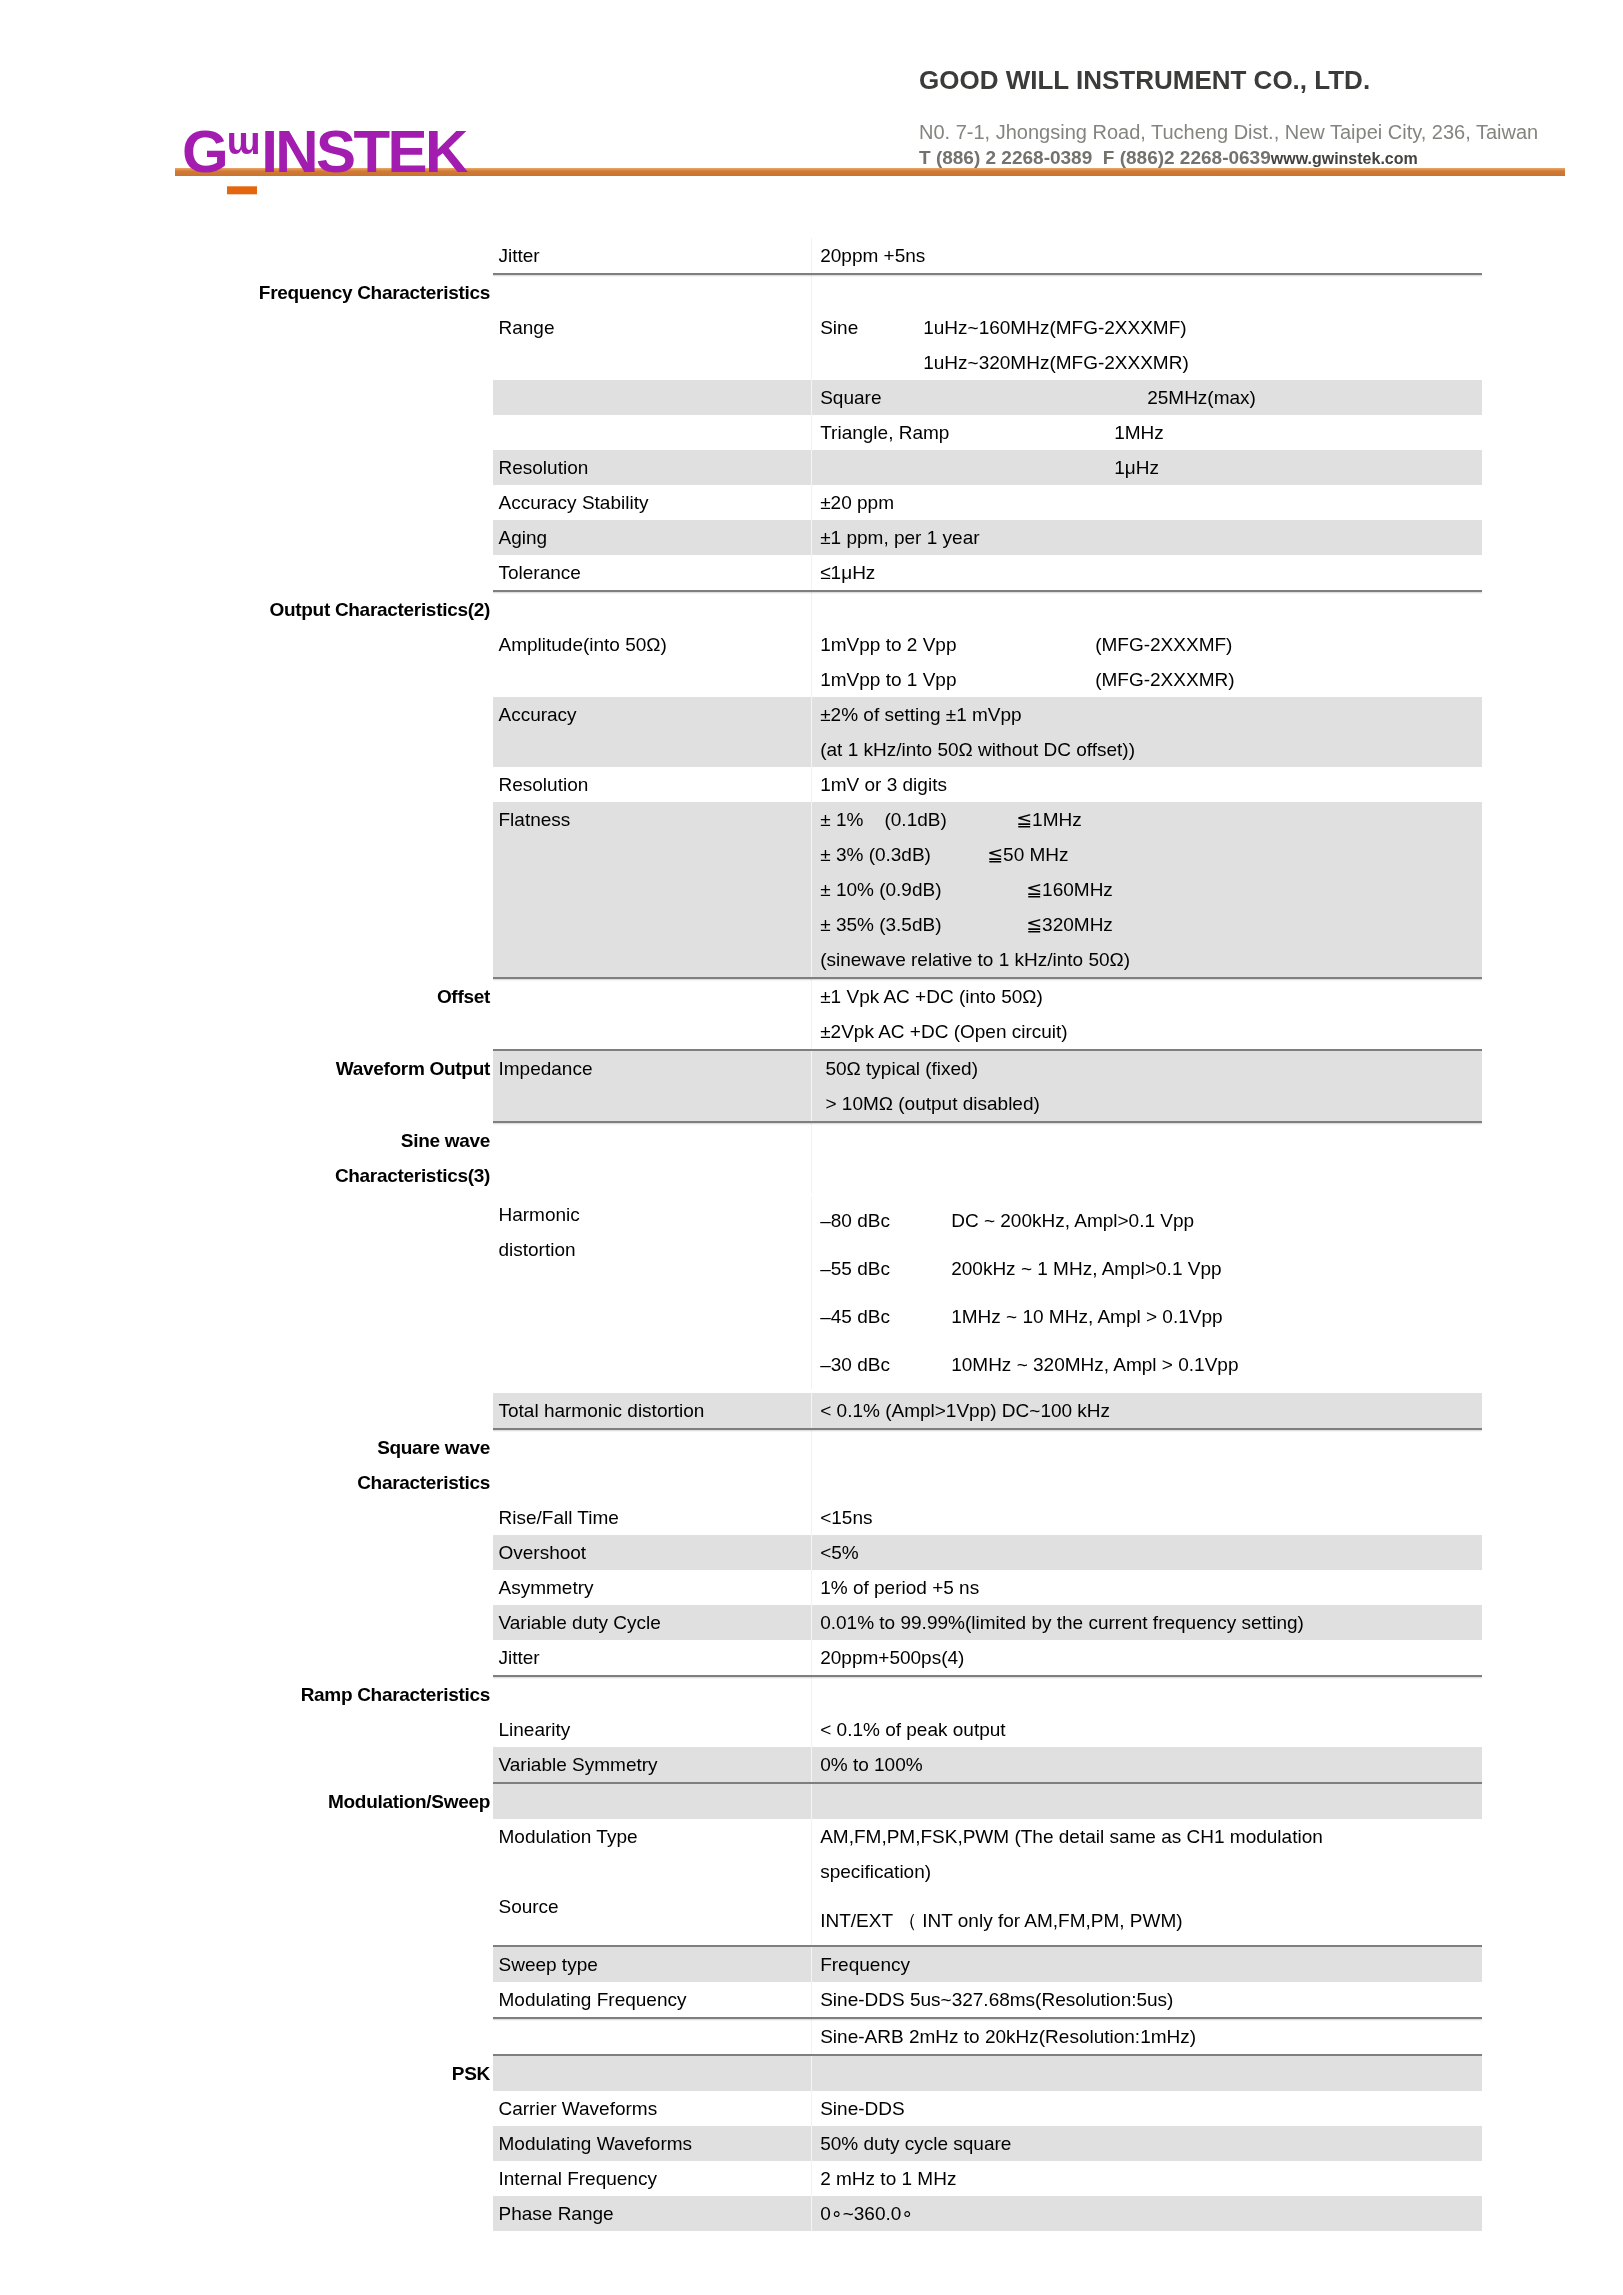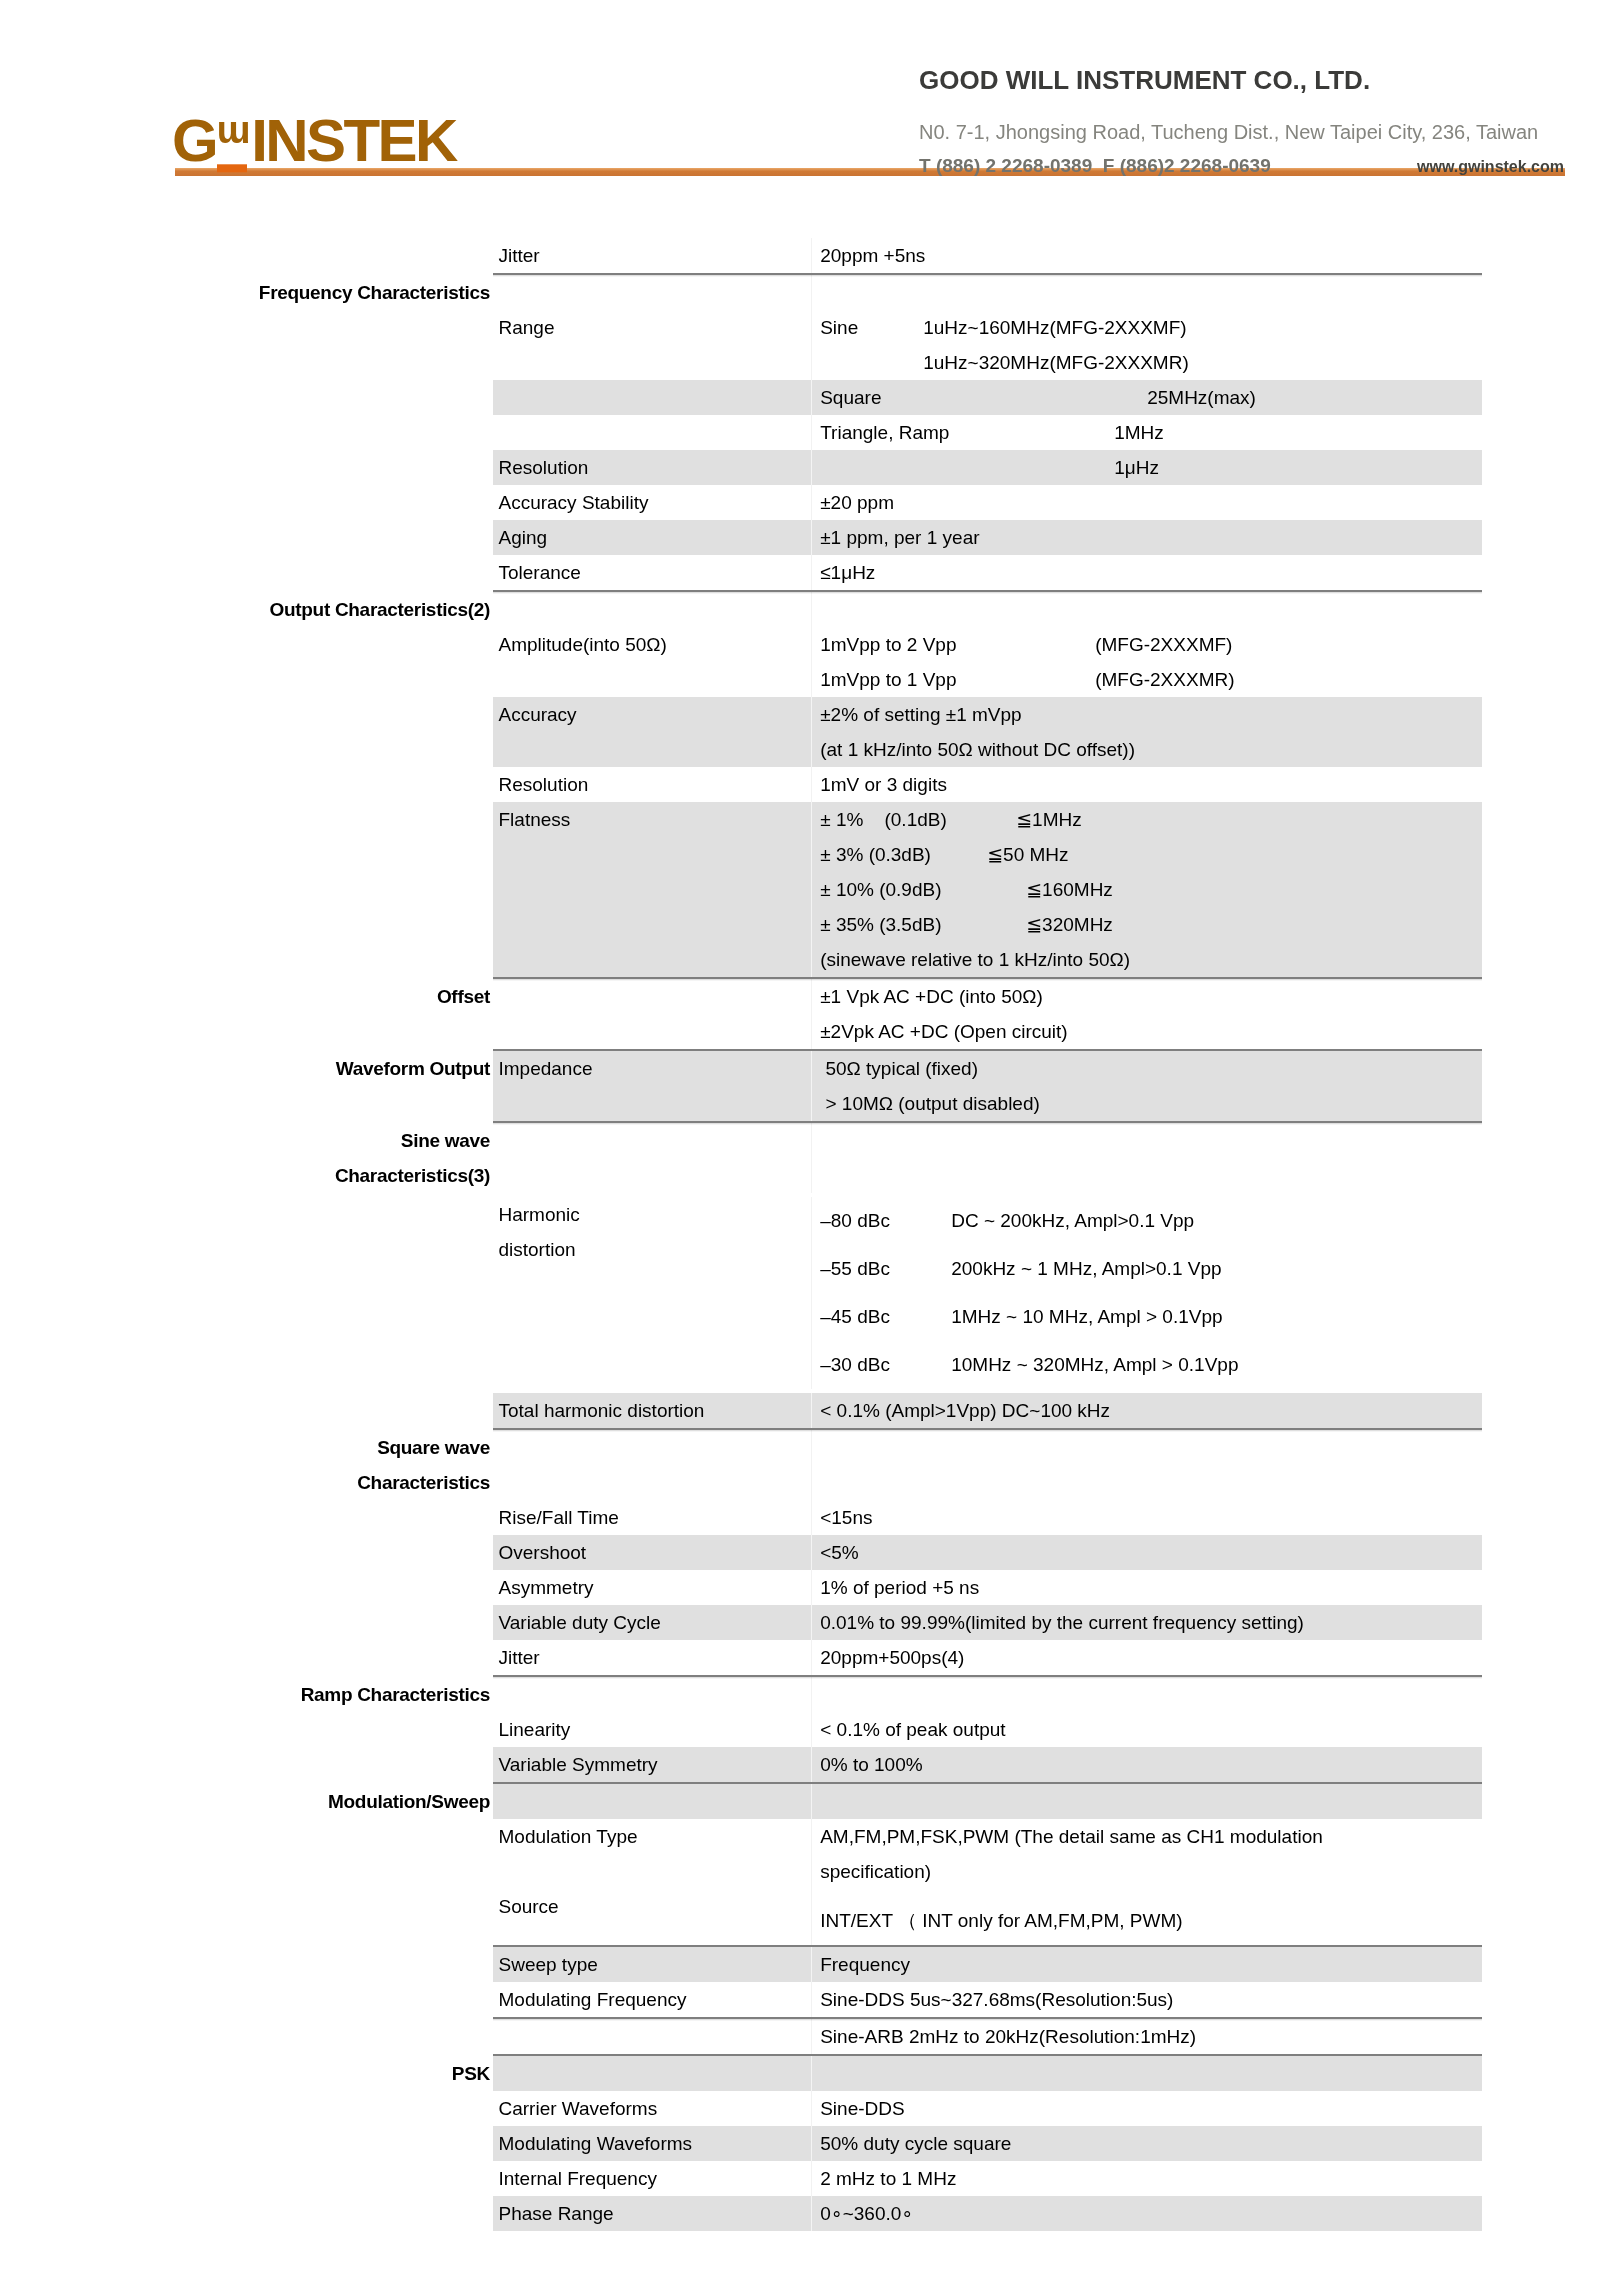--- a/index.html
+++ b/index.html
@@ -11,35 +11,35 @@
   }
   :root{
     --band:#e0e0e0;
     --divider:#7f7f7f;
     --orange:#d9813a;
   }
 
   
   .page-header{position:relative;height:168px;}
   .logo{
-    position:absolute;left:172px;top:110px;height:58px;
-    font-weight:900;color:#a16207;font-size:60px;line-height:62px;letter-spacing:-2.6px;
+    position:absolute;left:182px;top:110px;height:58px;
+    font-weight:900;color:#a21caf;font-size:60px;line-height:84px;letter-spacing:-2.6px;
     white-space:nowrap;
   }
   .logo .lg-w{
     display:inline-block;font-size:38px;letter-spacing:-1.3px;
     transform:translateY(-17.7px);position:relative;margin:0 2px 0 0.7px;
   }
   .logo .lg-w::after{
     content:"";position:absolute;left:0;bottom:-11px;width:92%;height:8.5px;background:#e4660f;
   }
   .company{position:absolute;left:919px;top:65px;width:645px;}
   .company-name{font-size:26px;font-weight:bold;color:#3b3b39;letter-spacing:0px;white-space:nowrap;}
   .company-address{margin-top:25px;font-size:20px;color:#85857f;white-space:nowrap;}
-  .company-contact{margin-top:11px;display:flex;justify-content:space-between;align-items:baseline;}
+  .company-contact{margin-top:3px;display:flex;align-items:baseline;}
   .company-phone{font-size:19px;font-weight:bold;color:#73736d;white-space:pre;}
   .company-web{font-size:16px;font-weight:bold;color:#43433e;}
   .orange-rule{
     margin:0 58px 0 175px;height:7.9px;
     background:linear-gradient(180deg,#eaa768 0%,#d07a35 40%,#c97333 100%);
   }
 
   
   .spec-table{margin:62px 141px 0 185px;font-size:19px;}
   .spec-row{display:flex;min-height:35px;}

